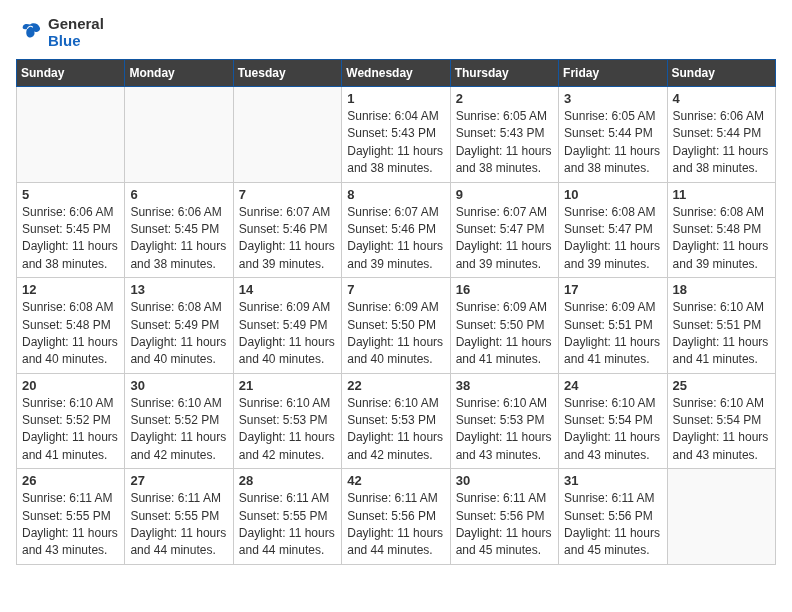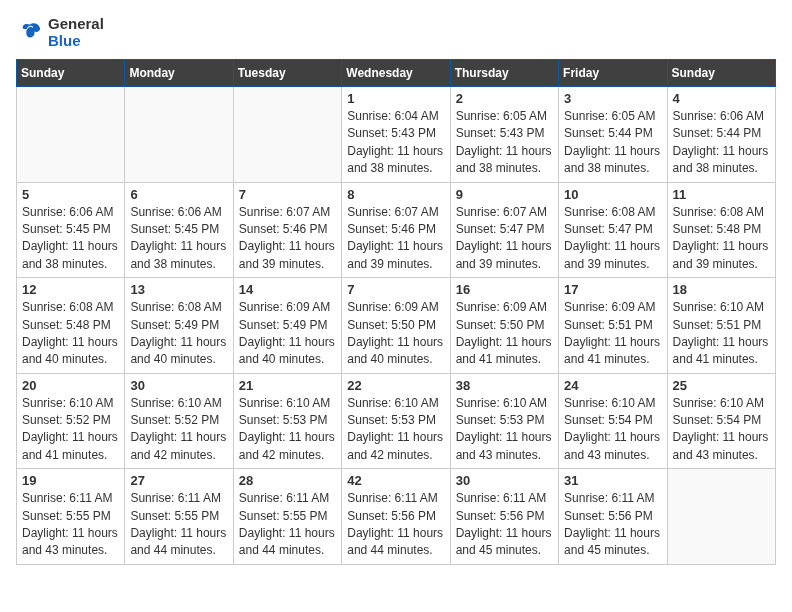--- a/index.html
+++ b/index.html
@@ -215,21 +215,21 @@
           <div class="day-num">24</div>
           <div class="day-info">Sunrise: 6:10 AM<br>Sunset: 5:54 PM<br>Daylight: 11 hours<br>and 43 minutes.</div>
         </td>
         <td>
           <div class="day-num">25</div>
           <div class="day-info">Sunrise: 6:10 AM<br>Sunset: 5:54 PM<br>Daylight: 11 hours<br>and 43 minutes.</div>
         </td>
       </tr>
       <tr class="week-row">
         <td>
-          <div class="day-num">19</div>
+          <div class="day-num">26</div>
           <div class="day-info">Sunrise: 6:11 AM<br>Sunset: 5:55 PM<br>Daylight: 11 hours<br>and 43 minutes.</div>
         </td>
         <td>
           <div class="day-num">27</div>
           <div class="day-info">Sunrise: 6:11 AM<br>Sunset: 5:55 PM<br>Daylight: 11 hours<br>and 44 minutes.</div>
         </td>
         <td>
           <div class="day-num">28</div>
           <div class="day-info">Sunrise: 6:11 AM<br>Sunset: 5:55 PM<br>Daylight: 11 hours<br>and 44 minutes.</div>
         </td>

